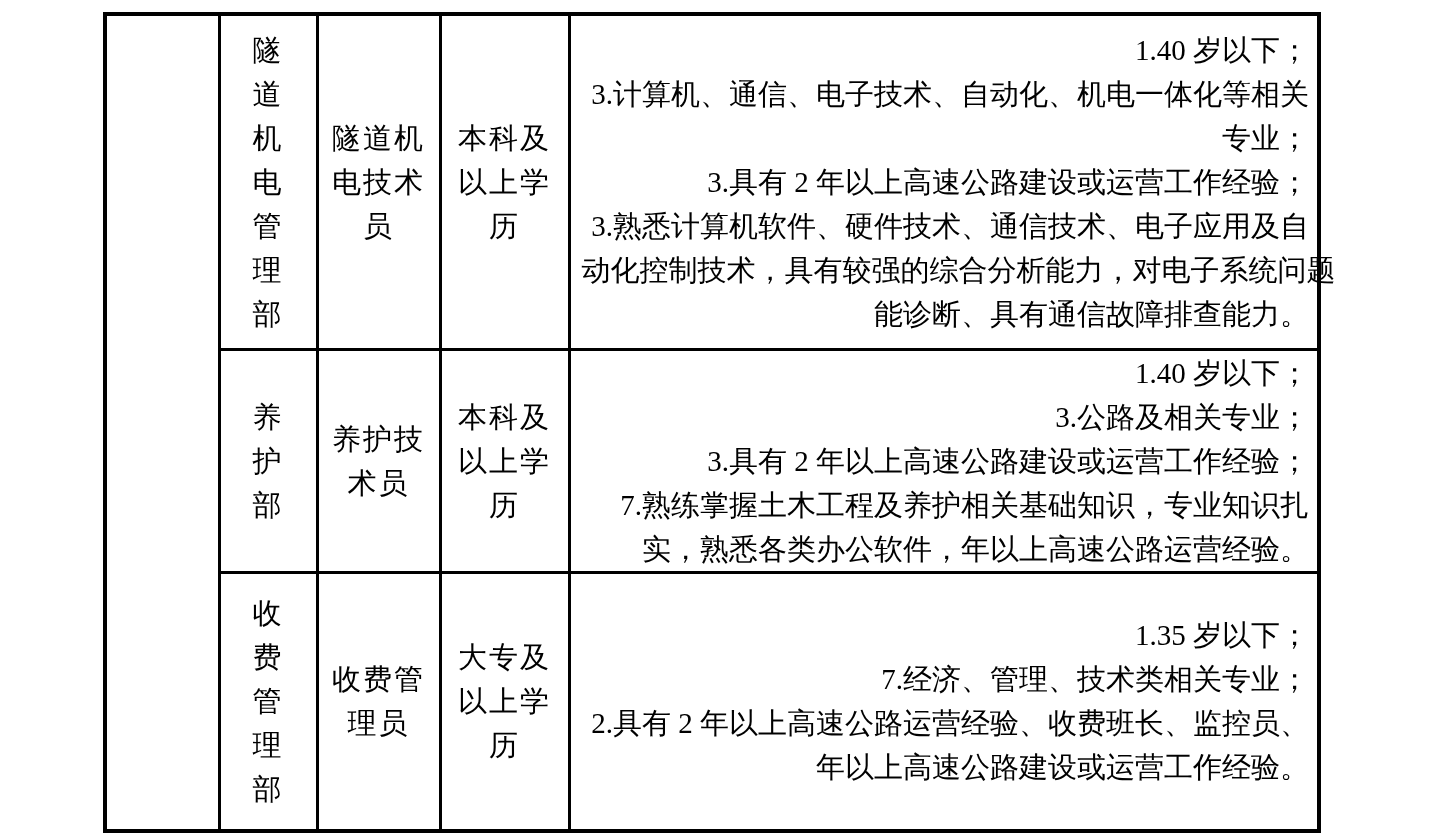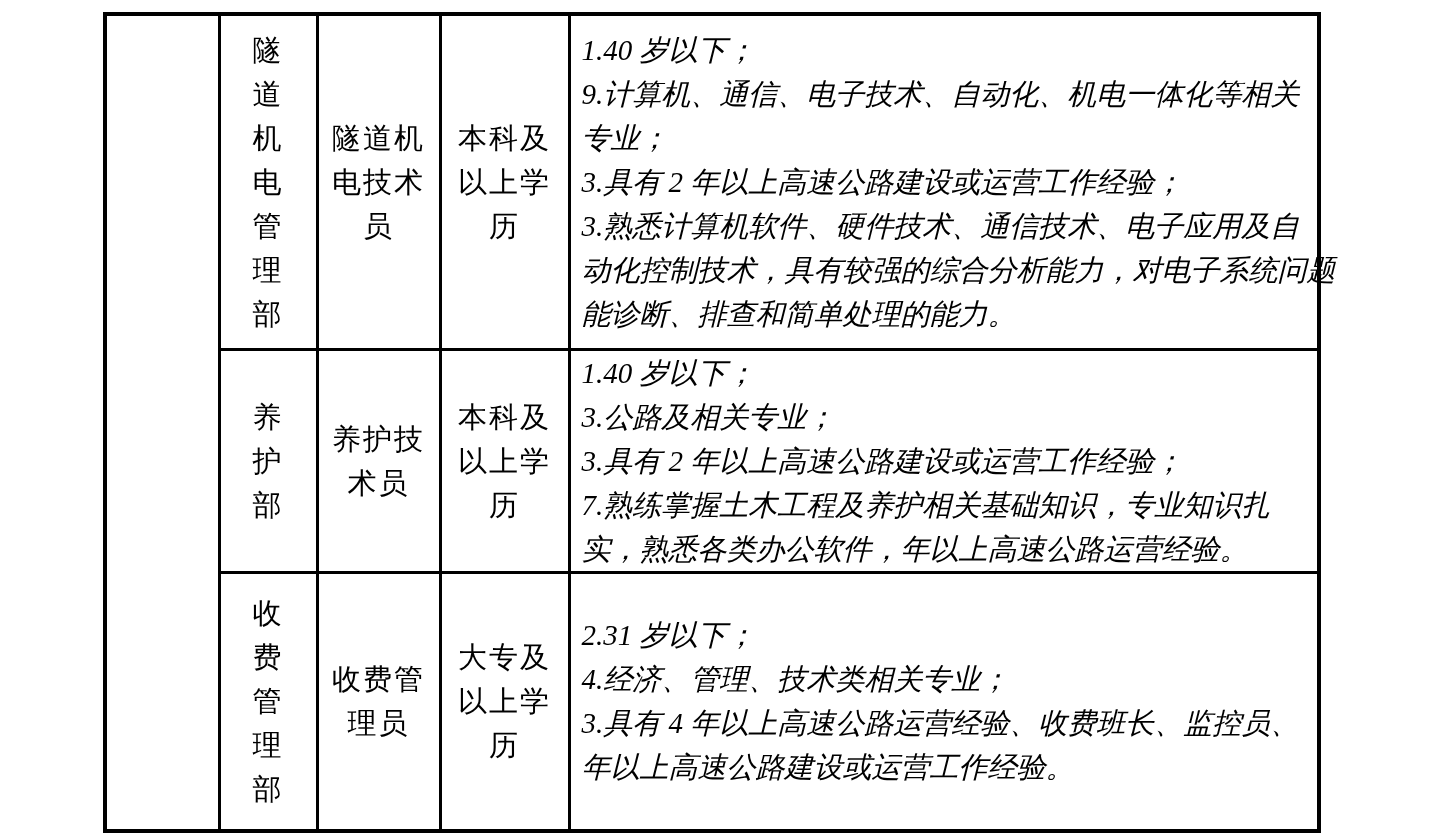--- a/index.html
+++ b/index.html
@@ -41,22 +41,21 @@
   }
   .cell-lines .ln {
     line-height: 44px;
     white-space: nowrap;
   }
   .center { text-align: center; }
   .center .ln { letter-spacing: 2px; }
   td.req-cell .cell-lines {
     padding-left: 11px;
     padding-right: 8px;
-    text-align: left;
-    font-style: italic;
+    text-align: right;
   }
 </style>
 </head>
 <body>
 
 <div class="page">
   <table class="recruit">
     <colgroup>
       <col style="width:114px">
       <col style="width:98px">
@@ -88,26 +87,26 @@
         <td>
           <div class="cell-lines center">
               <div class="ln">本科及</div>
               <div class="ln">以上学</div>
               <div class="ln">历</div>
             </div>
         </td>
         <td class="req-cell">
           <div class="cell-lines">
               <div class="ln">1.40 岁以下；</div>
-              <div class="ln">9.计算机、通信、电子技术、自动化、机电一体化等相关</div>
+              <div class="ln">3.计算机、通信、电子技术、自动化、机电一体化等相关</div>
               <div class="ln">专业；</div>
               <div class="ln">3.具有 2 年以上高速公路建设或运营工作经验；</div>
               <div class="ln">3.熟悉计算机软件、硬件技术、通信技术、电子应用及自</div>
               <div class="ln">动化控制技术，具有较强的综合分析能力，对电子系统问题</div>
-              <div class="ln">能诊断、排查和简单处理的能力。</div>
+              <div class="ln">能诊断、具有通信故障排查能力。</div>
             </div>
         </td>
       </tr>
       <tr class="r1">
         <td>
           <div class="cell-lines center">
               <div class="ln">养</div>
               <div class="ln">护</div>
               <div class="ln">部</div>
             </div>
@@ -153,22 +152,22 @@
         </td>
         <td>
           <div class="cell-lines center">
               <div class="ln">大专及</div>
               <div class="ln">以上学</div>
               <div class="ln">历</div>
             </div>
         </td>
         <td class="req-cell">
           <div class="cell-lines">
-              <div class="ln">2.31 岁以下；</div>
-              <div class="ln">4.经济、管理、技术类相关专业；</div>
-              <div class="ln">3.具有 4 年以上高速公路运营经验、收费班长、监控员、</div>
+              <div class="ln">1.35 岁以下；</div>
+              <div class="ln">7.经济、管理、技术类相关专业；</div>
+              <div class="ln">2.具有 2 年以上高速公路运营经验、收费班长、监控员、</div>
               <div class="ln">年以上高速公路建设或运营工作经验。</div>
             </div>
         </td>
       </tr>
     </tbody>
   </table>
 </div>
 
 </body></html>

